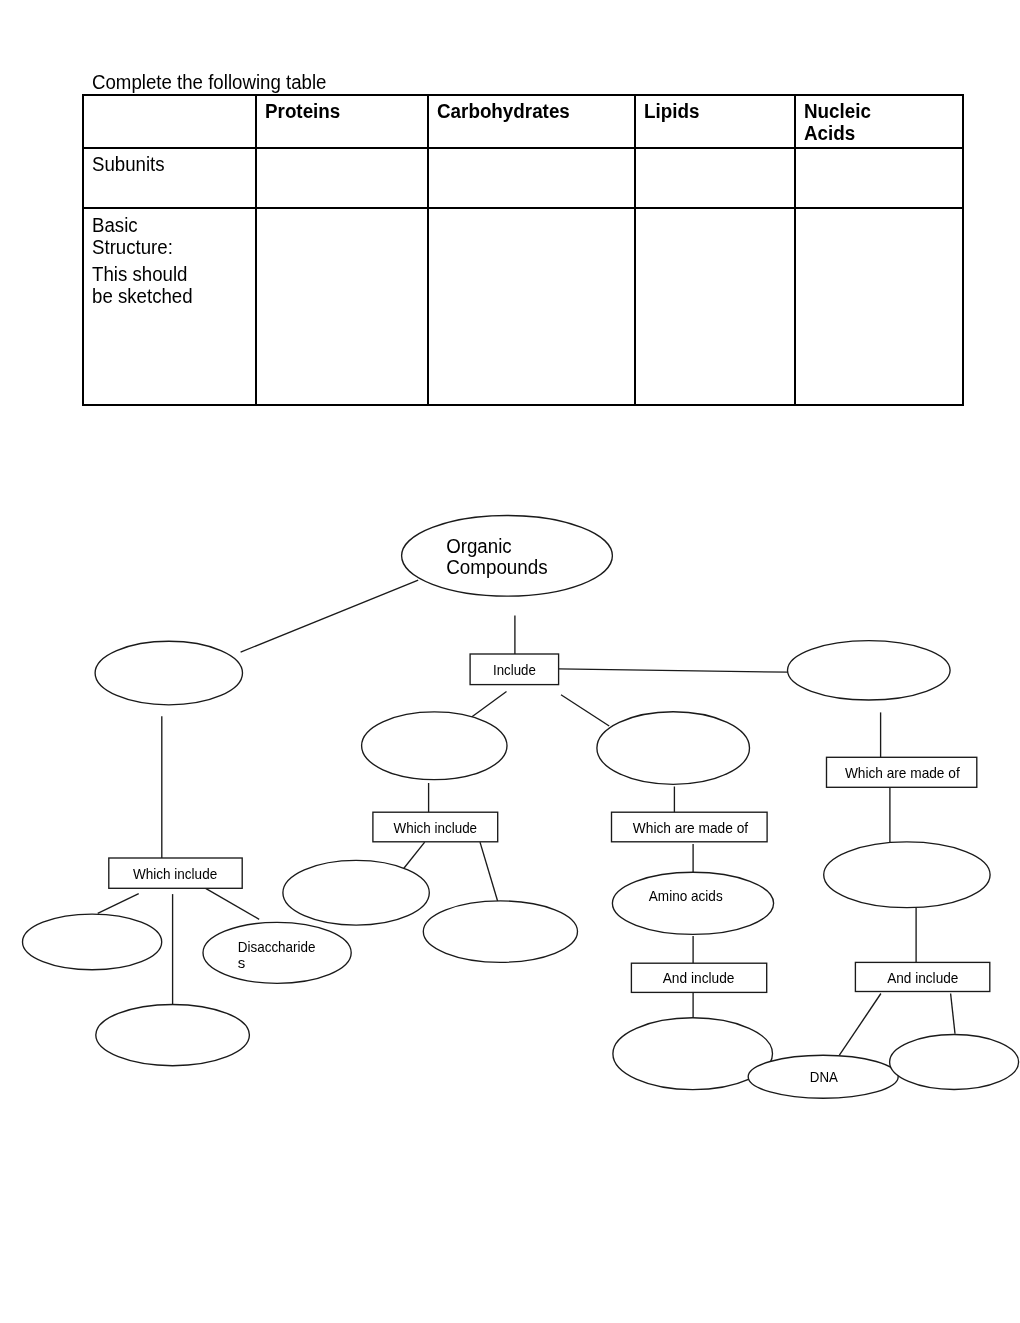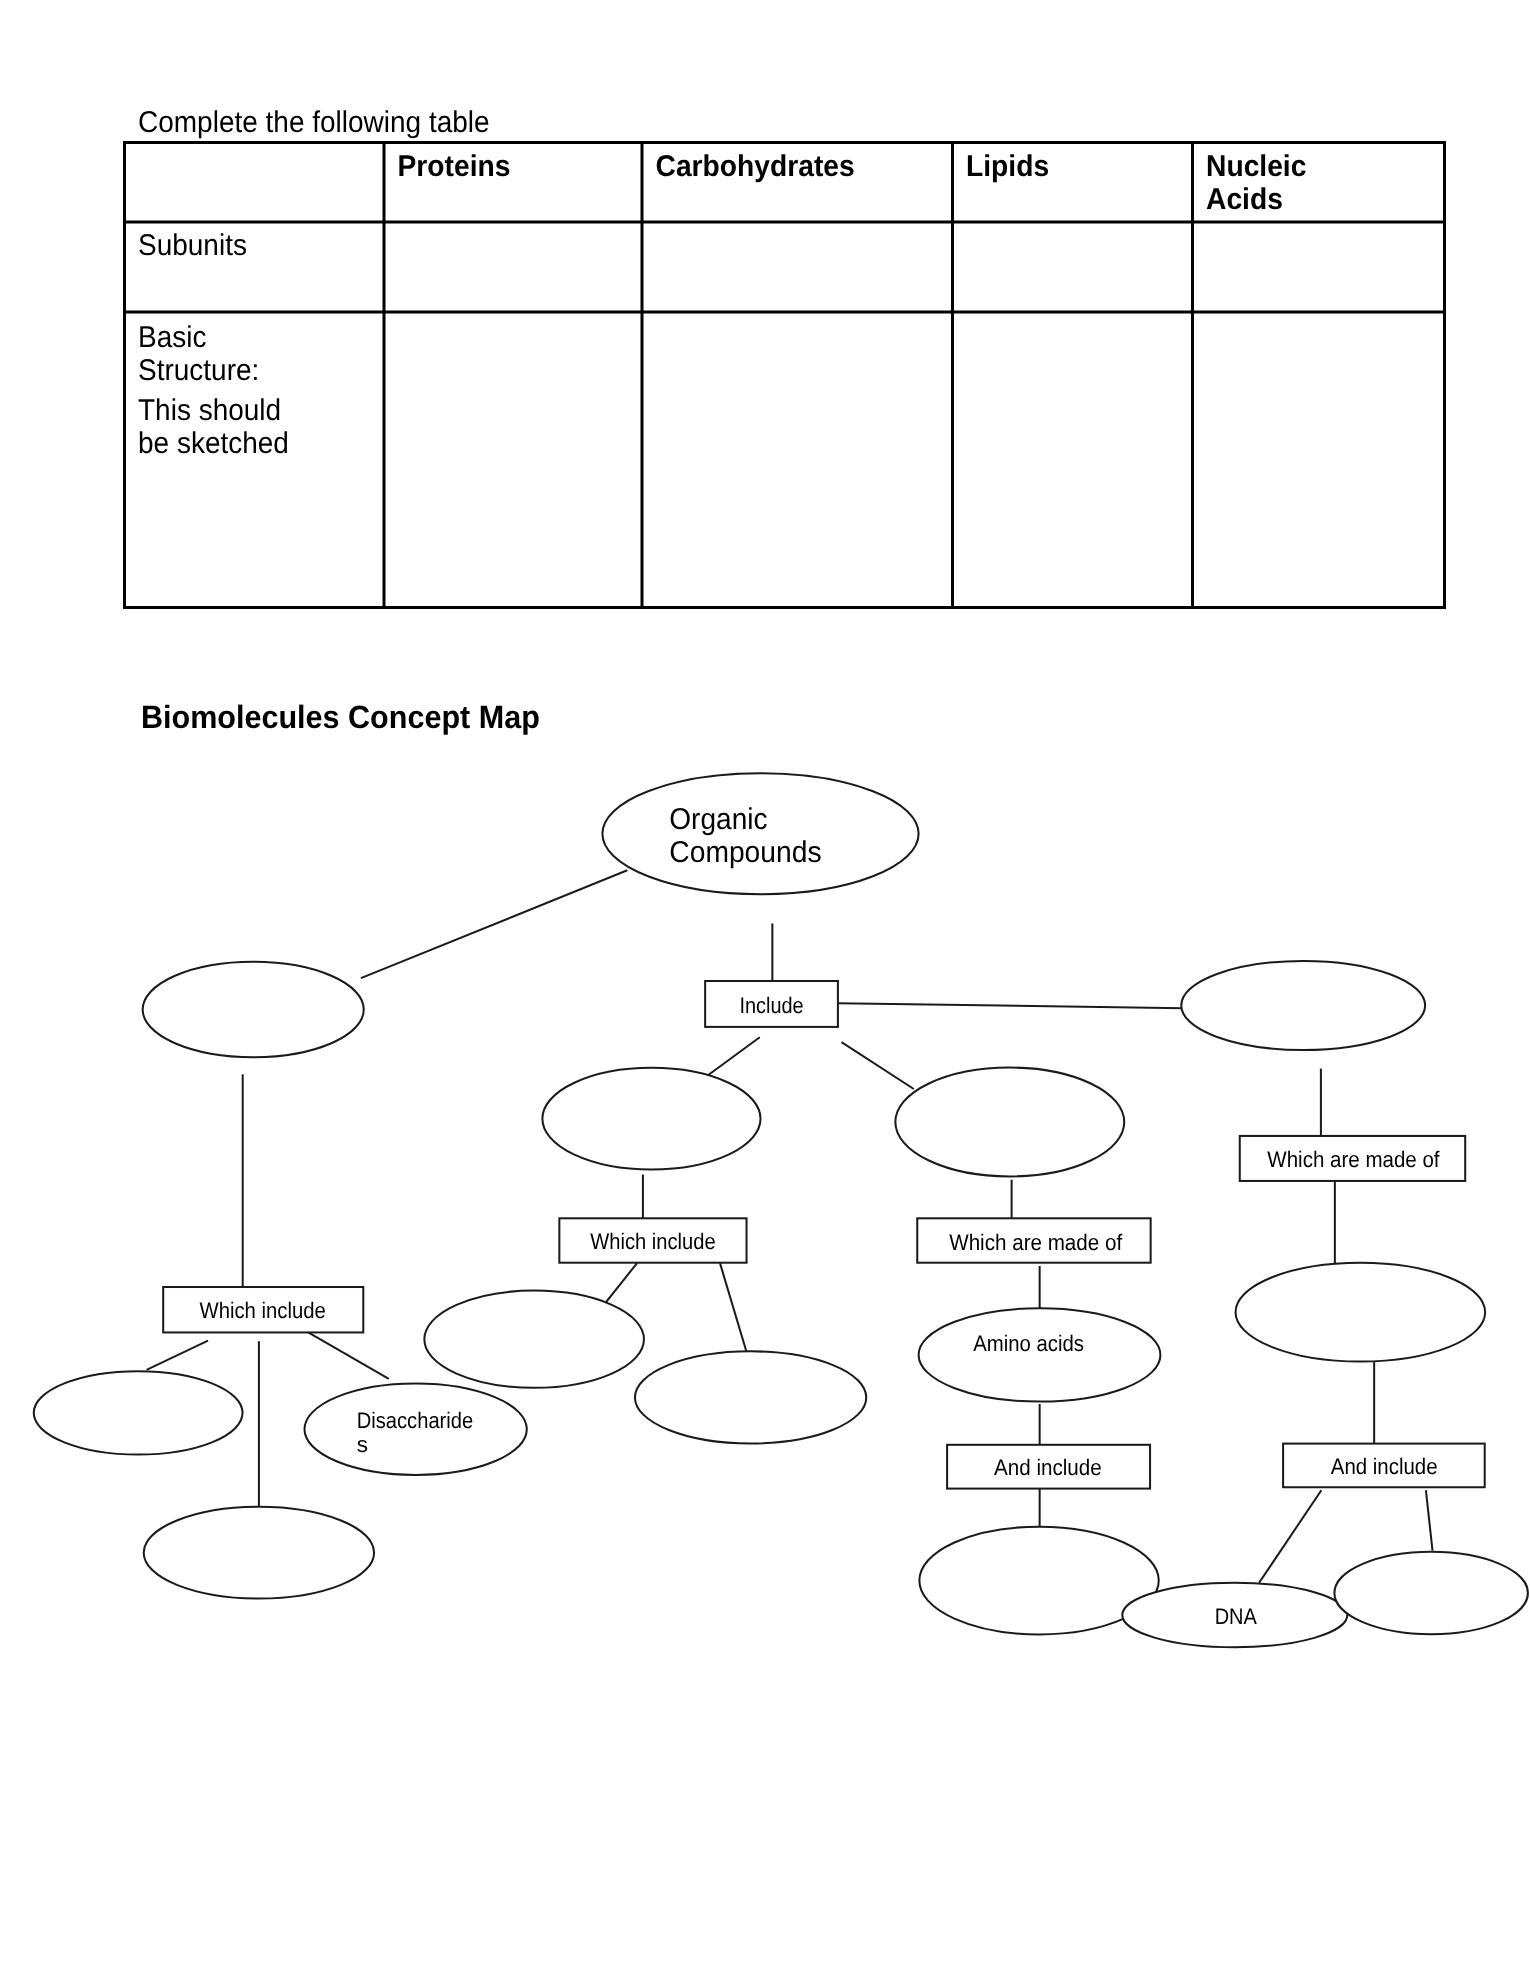--- a/index.html
+++ b/index.html
@@ -63,21 +63,20 @@
     <div class="ctext blank" style="left:183px;top:59.2px"></div>
     <div class="ctext blank" style="left:355px;top:59.2px"></div>
     <div class="ctext blank" style="left:561.5px;top:59.2px"></div>
     <div class="ctext blank" style="left:721.5px;top:59.2px"></div>
     <div class="ctext blank" style="left:183px;top:120.2px"></div>
     <div class="ctext blank" style="left:355px;top:120.2px"></div>
     <div class="ctext blank" style="left:561.5px;top:120.2px"></div>
     <div class="ctext blank" style="left:721.5px;top:120.2px"></div>
   </div>
 
-  <div id="map-title"><span class="cx">Biomolecules Concept Map</span></div>
 
   <svg id="conceptmap" viewBox="0 0 1020 1323">
     <g>
 
     <g>
       <line class="ln" x1="418.2" y1="568.2" x2="240.6" y2="640.1"></line>
       <line class="ln" x1="514.9" y1="603.6" x2="514.9" y2="642.0"></line>
       <line class="ln" x1="558.6" y1="656.8" x2="789.0" y2="660.2"></line>
       <line class="ln" x1="506.5" y1="679.5" x2="470.6" y2="705.8"></line>
       <line class="ln" x1="561.0" y1="682.8" x2="609.2" y2="714.0"></line>

